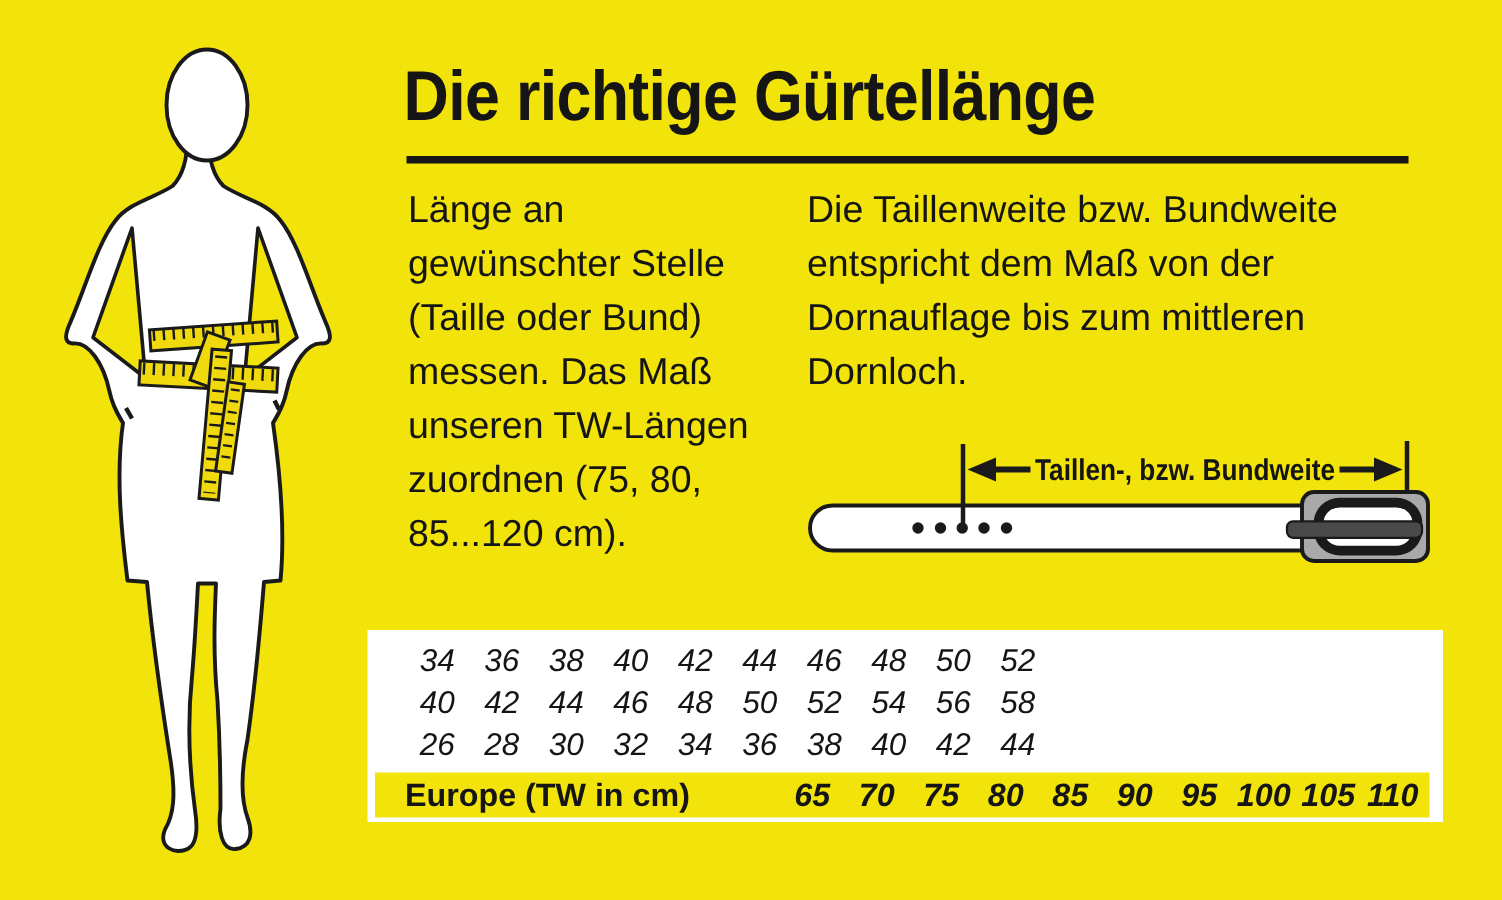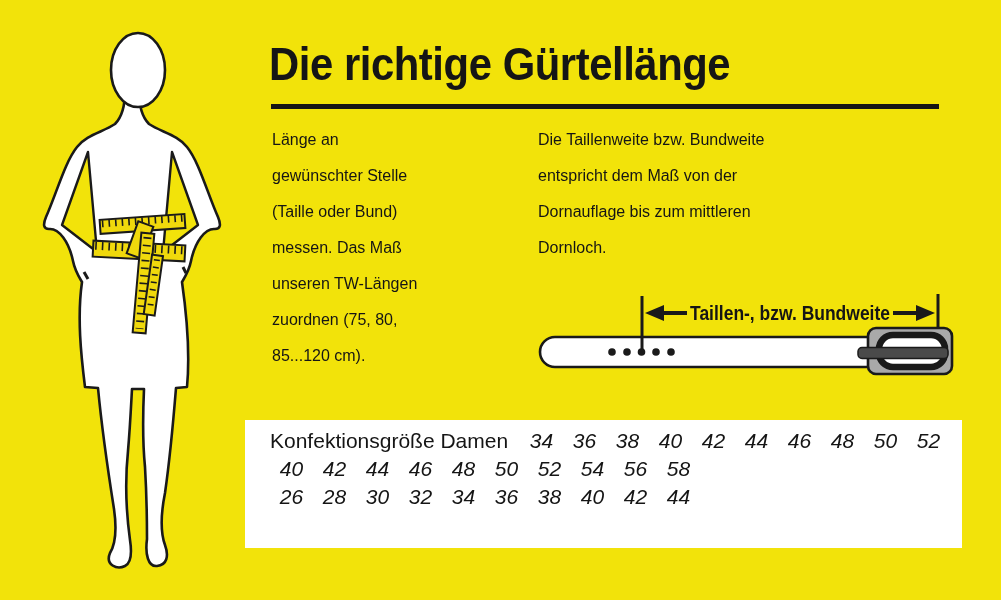--- a/index.html
+++ b/index.html
@@ -26,21 +26,21 @@
     font-size:47px;font-weight:bold;letter-spacing:-0.5px;
     transform:scaleX(0.89);transform-origin:left top;
     white-space:nowrap;
   }
   .title-rule{
     position:absolute;left:271px;top:104px;width:668px;height:5px;
     background:var(--text);
   }
   .para{
     position:absolute;top:122px;
-    font-size:16px;line-height:36px;
+    font-size:25px;line-height:36px;
     white-space:pre-line;
   }
   .para-left{left:272px;width:255px;}
   .para-right{left:538px;width:455px;}
   .belt-wrap{position:absolute;left:535px;top:285px;width:466px;height:135px;}
   .belt-label{font-family:"Liberation Sans", sans-serif;font-weight:bold;font-size:20px;fill:var(--text);}
   .size-table{
     position:absolute;left:245px;top:420px;width:717px;height:128px;
     background:var(--table-background);
     padding-top:7px;
@@ -165,21 +165,20 @@
     <g>
       <rect x="333" y="43" width="84" height="46" rx="8" fill="var(--buckle-gray)" stroke="#1a1a1a" stroke-width="2.6"></rect>
       <rect x="344" y="50" width="66" height="32" rx="14" fill="#FFFFFF" stroke="#1a1a1a" stroke-width="6.5"></rect>
       <rect x="323" y="62.5" width="90" height="11" rx="4" fill="var(--prong-gray)" stroke="#1a1a1a" stroke-width="1.5"></rect>
     </g>
   </svg>
 </div>
 
 <div class="size-table">
     <div class="trow">
-      <span class="tlabel">Konfektionsgröße Damen</span>
       <span class="tcell">34</span>
       <span class="tcell">36</span>
       <span class="tcell">38</span>
       <span class="tcell">40</span>
       <span class="tcell">42</span>
       <span class="tcell">44</span>
       <span class="tcell">46</span>
       <span class="tcell">48</span>
       <span class="tcell">50</span>
       <span class="tcell">52</span>
@@ -201,13 +200,26 @@
       <span class="tcell">28</span>
       <span class="tcell">30</span>
       <span class="tcell">32</span>
       <span class="tcell">34</span>
       <span class="tcell">36</span>
       <span class="tcell">38</span>
       <span class="tcell">40</span>
       <span class="tcell">42</span>
       <span class="tcell">44</span>
     </div>
+    <div class="trow hl">
+      <span class="tlabel">Europe (TW in cm)</span>
+      <span class="tcell">65</span>
+      <span class="tcell">70</span>
+      <span class="tcell">75</span>
+      <span class="tcell">80</span>
+      <span class="tcell">85</span>
+      <span class="tcell">90</span>
+      <span class="tcell">95</span>
+      <span class="tcell">100</span>
+      <span class="tcell">105</span>
+      <span class="tcell">110</span>
+    </div>
   </div>
 
 </body></html>

